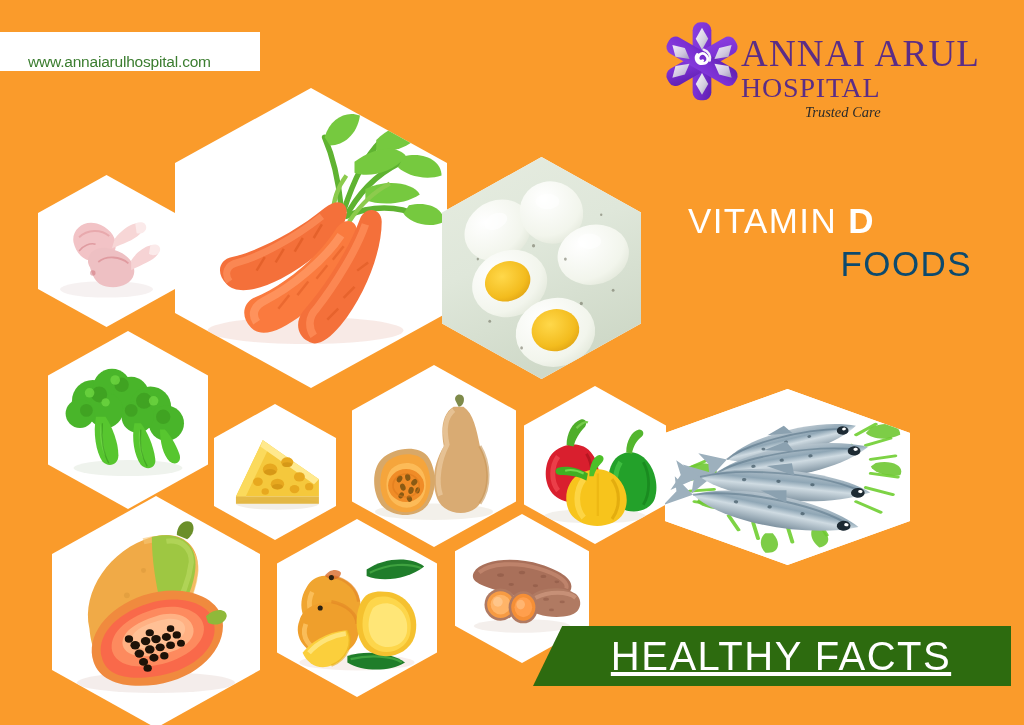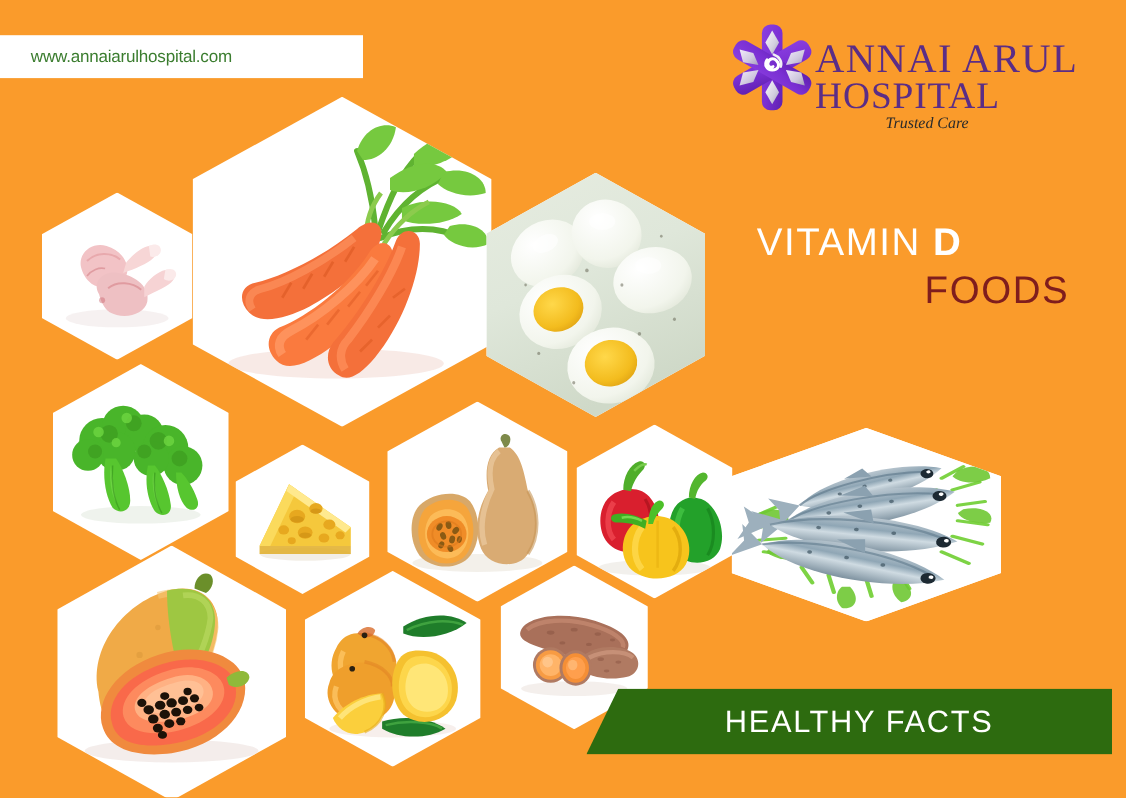--- a/index.html
+++ b/index.html
@@ -8,40 +8,40 @@
     width:1024px;height:725px;
     background:#fa9b2b;
     font-family:"Liberation Sans", sans-serif;
     overflow:hidden;
     position:relative;
   }
   .poster{position:absolute;inset:0;background:#fa9b2b;overflow:hidden;}
 
   
   .url-ribbon{
-    position:absolute;left:0;top:32px;width:330px;height:39px;
-    background:#ffffff;display:flex;align-items:center;
+    position:absolute;left:0;top:32px;width:260px;height:39px;
+    background:#ffffff;display:flex;align-items:flex-end;
   }
   .url-text{
     margin-left:28px;color:#3b7d2f;font-size:15.5px;letter-spacing:-0.2px;
     font-family:"Liberation Sans", sans-serif;white-space:nowrap;
   }
 
   
   .logo{position:absolute;left:663px;top:18px;width:345px;height:90px;}
   .logo-mark{position:absolute;left:0;top:2px;width:78px;height:82px;}
   .logo-text{position:absolute;left:78px;top:16px;width:265px;height:86px;}
   .logo-line1{
     font-family:"Liberation Serif", serif;
     color:#5b2d86;font-size:37px;letter-spacing:1.2px;line-height:40px;
     white-space:nowrap;
   }
   .logo-line2{
     font-family:"Liberation Serif", serif;
-    color:#5b2d86;font-size:34px;letter-spacing:0.8px;line-height:31px;
+    color:#5b2d86;font-size:28px;letter-spacing:0.8px;line-height:31px;
     white-space:nowrap;margin-top:-2px;
   }
   .logo-line3{
     font-family:"Liberation Serif", serif;font-style:italic;
     color:#2b2b2b;font-size:14.5px;line-height:17px;margin-top:1px;
     margin-left:64px;white-space:nowrap;
   }
 
   
   .headline{position:absolute;left:688px;top:200px;width:320px;}
@@ -68,23 +68,24 @@
 
   
   .banner{
     position:absolute;left:533px;top:626px;width:478px;height:60px;
     background:#2d6b0f;
     -webkit-clip-path:polygon(6.1% 0%,100% 0%,100% 100%,0% 100%);
     clip-path:polygon(6.1% 0%,100% 0%,100% 100%,0% 100%);
     display:flex;align-items:center;justify-content:center;
   }
   .banner-text{
-    color:#ffffff;font-size:28px;letter-spacing:1.5px;font-weight:400;
+    color:#ffffff;font-size:40px;letter-spacing:1.5px;font-weight:400;
     font-family:"Liberation Sans", sans-serif;white-space:nowrap;
     padding-left:18px;
+    text-decoration:underline;
   }
 </style>
 </head>
 <body style="background: rgb(250, 155, 43);">
 
 <div class="poster" style="background: rgb(250, 155, 43);">
 
   <div class="url-ribbon" style="background: rgb(255, 255, 255);">
     <span class="url-text" style="color: rgb(59, 125, 47);">www.annaiarulhospital.com</span>
   </div>
@@ -126,21 +127,21 @@
       <div class="logo-line2" style="color: rgb(91, 45, 134);">HOSPITAL</div>
       <div class="logo-line3" style="color: rgb(43, 43, 43);">Trusted Care</div>
     </div>
   </div>
 
   <div class="headline">
     <div class="hl-row1">
       <span style="color: rgb(255, 255, 255);">VITAMIN</span>
       <span class="bold" style="color: rgb(255, 255, 255);">D</span>
     </div>
-    <div class="hl-row2" style="color: #7f1d1d;">FOODS</div>
+    <div class="hl-row2" style="color: #0c4a6e;">FOODS</div>
   </div>
 
   <div class="hex" id="tile-chicken" title="Chicken drumsticks" style="left: 38px; top: 175px; width: 137px; height: 152px;">
     <div class="art">
       <svg viewBox="0 0 100 100" preserveAspectRatio="xMidYMid meet">
         <ellipse cx="50" cy="78" rx="34" ry="6" fill="#efe6e6" opacity="0.55"></ellipse>
         <g>
           <path d="M26 44 C24 35 33 27 43 30 C53 33 59 42 56 50 C53 58 40 60 33 55 C29 52 27 48 26 44 Z" fill="#f2c3c6"></path>
           <path d="M54 48 C62 45 70 42 74 38 C78 34 76 29 71 30 C66 31 60 36 56 41 Z" fill="#f7d6d6"></path>
           <path d="M71 30 C75 28 79 29 79 33 C79 36 75 38 72 37 Z" fill="#fbeaea"></path>

